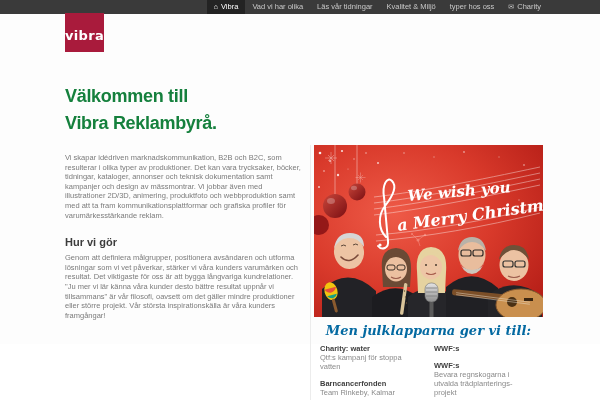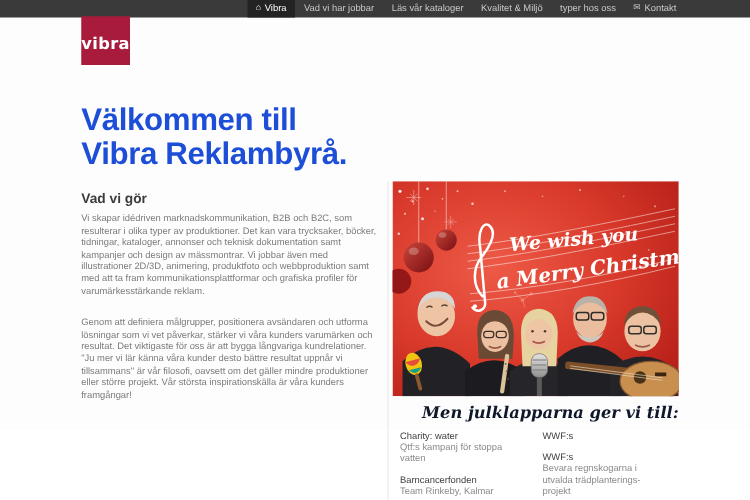--- a/index.html
+++ b/index.html
@@ -18,87 +18,87 @@
 
   
   .logo { position:absolute; left:65px; top:13px; width:39px; height:39px;
           background:#a91b3c; display:flex; align-items:flex-end; justify-content:center;
           padding-bottom:9px; }
   .logo-text { color:#fff; font-weight:bold; font-size:13px; letter-spacing:0.3px;
                font-family:"DejaVu Sans", sans-serif; }
 
   
   .main-left { position:absolute; left:65px; top:83px; width:240px; }
-  .h1line { font-size:25px; font-weight:bold; color:#1d4ed8; line-height:27px;
+  .h1line { font-size:18px; font-weight:bold; color:#15803d; line-height:27px;
             letter-spacing:-0.3px; }
   .section { margin-top:16px; }
   .section h3 { font-size:11px; font-weight:bold; color:#3c3c3c; margin-bottom:5px; }
   .section p { font-size:7.5px; color:#7b7b7b; line-height:9.6px; width:238px; }
 
   
   .main-right { position:absolute; left:310px; top:145px; width:240px; height:255px;
                 border-left:1px solid #ececec; padding-left:3px; }
   .card-photo { width:229px; height:172px; display:block; }
 
-  .don-title { width:229px; text-align:right; margin-top:6px;
+  .don-title { width:229px; text-align:center; margin-top:6px;
                font-family:"DejaVu Serif", serif; font-style:italic; font-weight:bold;
-               font-size:13px; color:#0f172a; }
+               font-size:13px; color:#0369a1; }
   .don-cols { display:flex; width:229px; margin-top:6px; }
   .don-col { width:112px; padding-left:6px; }
   .don-col + .don-col { width:117px; padding-left:8px; }
   .don-item { margin-bottom:8px; }
-  .don-name { font-size:7.5px; font-weight:normal; color:#404040; line-height:9px; }
+  .don-name { font-size:7.5px; font-weight:bold; color:#404040; line-height:9px; }
   .don-desc { font-size:7.5px; color:#8a8a8a; line-height:9px; width:100px; }
 
   .card-script { font-family:"DejaVu Serif", serif; font-style:italic; font-weight:bold; }
 </style>
 </head>
 <body>
 
 <div class="page">
 
   <nav class="navbar">
     <div class="nav-item active">
       <span class="nav-icon">⌂</span>
       <span>Vibra</span>
     </div>
     <div class="nav-item">
-      <span>Vad vi har jobbar</span>
-    </div>
-    <div class="nav-item">
-      <span>Läs vår kataloger</span>
+      <span>Vad vi har olika</span>
+    </div>
+    <div class="nav-item">
+      <span>Läs vår tidningar</span>
     </div>
     <div class="nav-item">
       <span>Kvalitet &amp; Miljö</span>
     </div>
     <div class="nav-item">
       <span>typer hos oss</span>
     </div>
     <div class="nav-item">
       <span class="nav-icon">✉</span>
-      <span>Kontakt</span>
+      <span>Charity</span>
     </div>
   </nav>
 
   <div class="logo">
     <span class="logo-text">vibra</span>
   </div>
 
   <div class="main-left">
     <h1>
       <div class="h1line">Välkommen till</div>
       <div class="h1line">Vibra Reklambyrå.</div>
     </h1>
 
     <div class="section">
-      <h3>Vad vi gör</h3>
       <p>Vi skapar idédriven marknadskommunikation, B2B och B2C, som resulterar i olika typer av produktioner. Det kan vara trycksaker, böcker, tidningar, kataloger, annonser och teknisk dokumentation samt kampanjer och design av mässmontrar. Vi jobbar även med illustrationer 2D/3D, animering, produktfoto och webbproduktion samt med att ta fram kommunikationsplattformar och grafiska profiler för varumärkesstärkande reklam.</p>
     </div>
 
     <div class="section">
+      <h3>Hur vi gör</h3>
       <p>Genom att definiera målgrupper, positionera avsändaren och utforma lösningar som vi vet påverkar, stärker vi våra kunders varumärken och resultat. Det viktigaste för oss är att bygga långvariga kundrelationer. "Ju mer vi lär känna våra kunder desto bättre resultat uppnår vi tillsammans" är vår filosofi, oavsett om det gäller mindre produktioner eller större projekt. Vår största inspirationskälla är våra kunders framgångar!</p>
     </div>
   </div>
 
   <aside class="main-right">
 
     <svg class="card-photo" viewBox="0 0 229 172">
       <defs>
         <radialGradient id="redbg" cx="35%" cy="40%" r="95%">
           <stop offset="0%" stop-color="#ee5a47"></stop>

